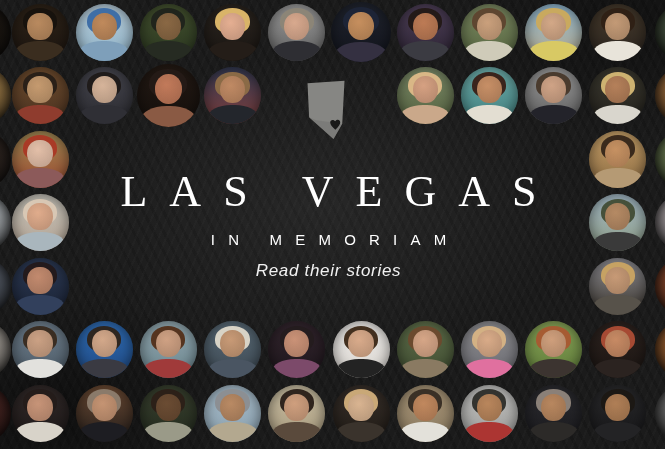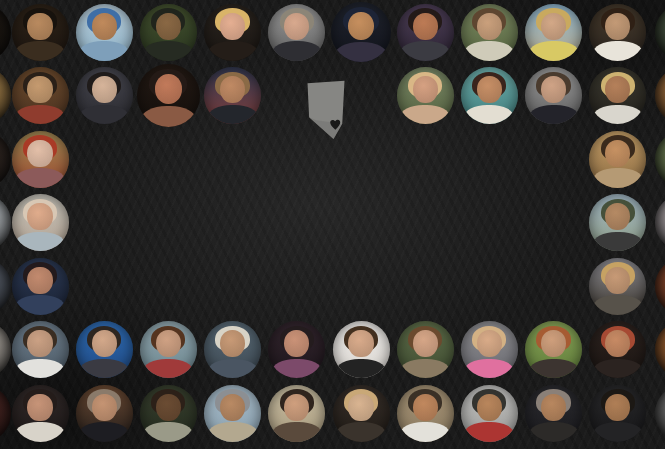--- a/index.html
+++ b/index.html
@@ -286,14 +286,23 @@
         <div class="p-torso" style="background: rgb(35, 35, 37);"></div>
       </div>
     </div>
 
   <svg class="nevada" viewBox="0 0 42 60">
     <polygon points="2,3 39,1 36,44 27,59 3,37" opacity="0.92" fill="#8f8f8c"></polygon>
     <polygon points="3,37 27,59 36,44 36,44 10,40" opacity="0.45" fill="#6f6f6c"></polygon>
     <path d="M29,50 C25.5,46.5 24,44.5 24,42.5 C24,40 27,39 29,41.5 C31,39 34,40 34,42.5 C34,44.5 32.5,46.5 29,50 Z" fill="#191919"></path>
   </svg>
 
+  <div class="title-block">
+    <h1 class="main-title">LAS VEGAS</h1>
+    <div class="memoriam-row">
+      <span class="divider-line"></span>
+      <span class="sub-title">IN MEMORIAM</span>
+      <span class="divider-line"></span>
+    </div>
+    <div class="tagline">Read their stories</div>
+  </div>
 
 </div>
 
 </body></html>

